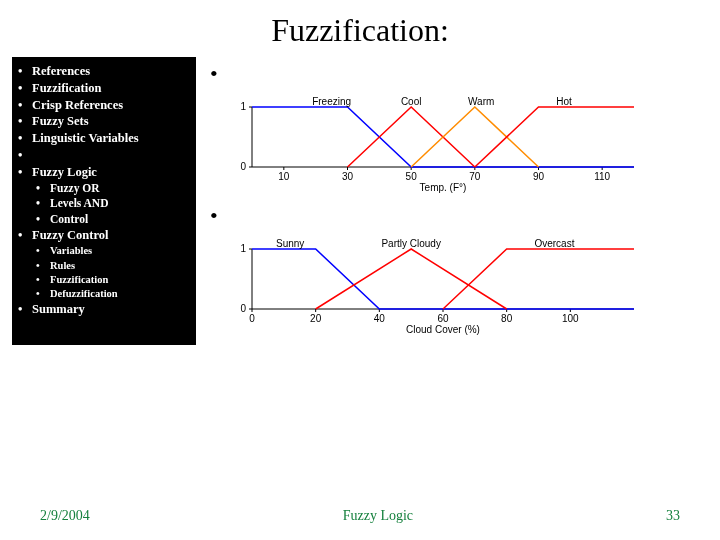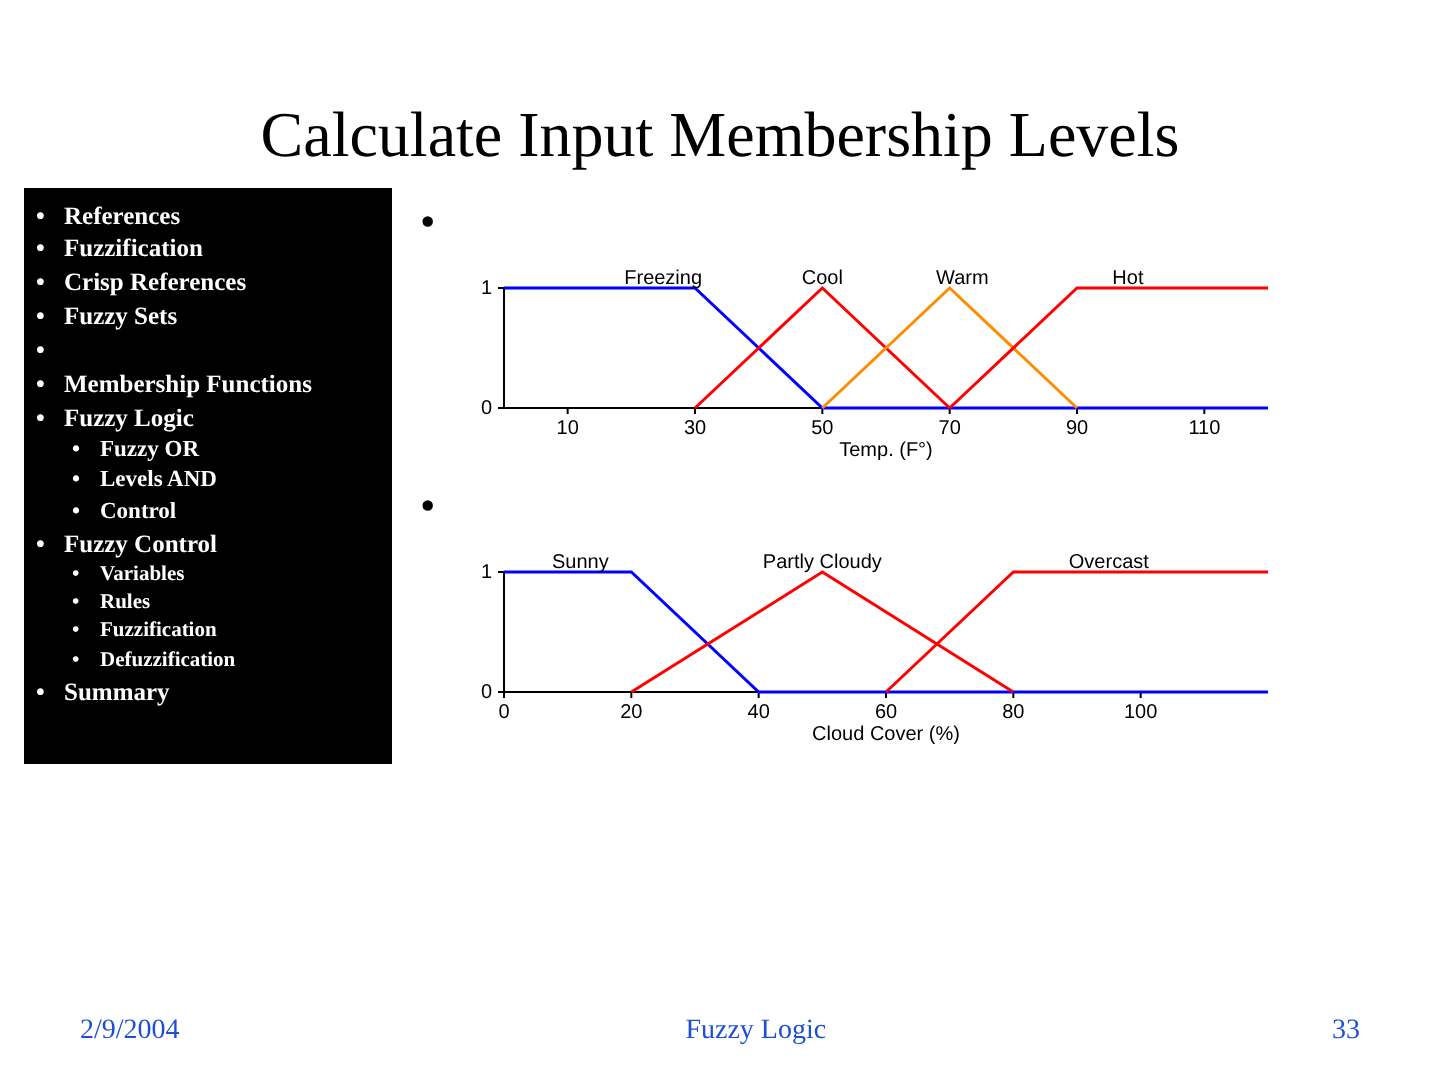--- a/index.html
+++ b/index.html
@@ -57,29 +57,28 @@
   .chart svg { display: block; }
   .footer {
     position: absolute;
     bottom: 16px;
     left: 0;
     right: 0;
     display: flex;
     justify-content: space-between;
     padding: 0 40px;
     font-size: 14px;
-    color: #1d4ed8;
+    color: #15803d;
   }
 </style>
 </head>
 <body>
 
 <div class="title">
-  <br>
-  <span>Calculate Input Membership Levels</span>
+  <span>Fuzzification:</span><br>
 </div>
 
 <div class="content">
 
   <div class="sidebar">
     <ul>
       <li class="bold">
           <span class="bul">•</span>
           <span>References</span>
         </li>
@@ -90,24 +89,24 @@
       <li class="bold">
           <span class="bul">•</span>
           <span>Crisp References</span>
         </li>
       <li class="bold">
           <span class="bul">•</span>
           <span>Fuzzy Sets</span>
         </li>
       <li class="bold">
           <span class="bul">•</span>
-        </li>
-      <li class="bold">
-          <span class="bul">•</span>
-          <span>Membership Functions</span>
+          <span>Linguistic Variables</span>
+        </li>
+      <li class="bold">
+          <span class="bul">•</span>
         </li>
       <li class="bold">
           <span class="bul">•</span>
           <span>Fuzzy Logic</span>
         </li>
       <li class="bold sub">
           <span class="bul">•</span>
           <span>Fuzzy OR</span>
         </li>
       <li class="bold sub">

